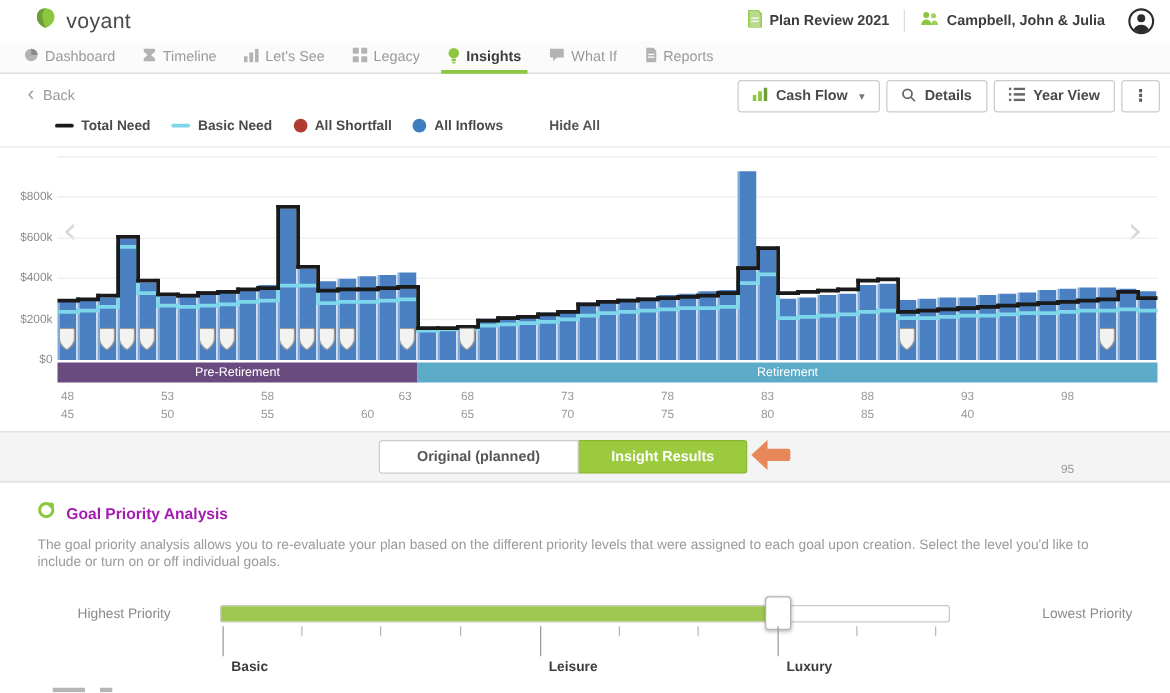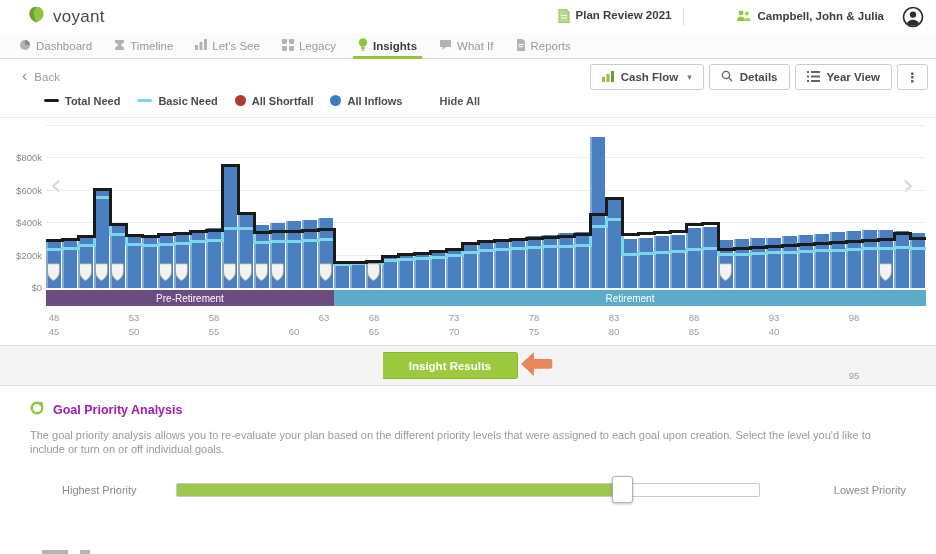--- a/index.html
+++ b/index.html
@@ -6,21 +6,21 @@
   html,body { margin:0; padding:0; }
   body {
     width:936px; height:554px; overflow:hidden; background:#fff;
     font-family:"Liberation Sans","DejaVu Sans",sans-serif; color:#444; position:relative;
   }
   
   .topbar { display:flex; align-items:center; height:33px; padding:0 12px 0 26px; background:#fff; }
   .logo { display:flex; align-items:center; gap:6px; }
   .logo-text { font-size:17px; color:#4a4a4a; letter-spacing:.3px; }
   .topbar-right { margin-left:auto; display:flex; align-items:center; gap:12px; font-size:11.5px; font-weight:bold; color:#3d3d3d; }
-  .chip { display:flex; gap:6px; cursor:pointer;margin-left:40px; }
+  .chip { display:flex; align-items:center; gap:6px; cursor:pointer; }
   .vdiv { width:1px; height:18px; background:#ddd; }
   
   .navbar { display:flex; align-items:center; height:26px; background:#fbfbfb; border-bottom:1px solid #d8d8d8; padding:0 8px; font-size:11.5px; color:#9a9a9a; }
   .nav-item { display:flex; align-items:center; gap:5px; padding:0 11px; height:100%; position:relative; cursor:pointer; }
   .nav-item.active { color:#3d3d3d; font-weight:bold; }
   .nav-item.active::after { content:""; position:absolute; left:6px; right:6px; bottom:-1px; height:3px; background:#8dc63f; }
   
   .toolbar { display:flex; align-items:flex-start; padding:5px 8px 0 22px; height:31px; }
   .back { display:flex; align-items:center; gap:7px; color:#9a9a9a; font-size:11.5px; margin-top:7px; cursor:pointer; }
   .back .chev { font-size:16px; line-height:10px; margin-top:-2px; }
@@ -588,20 +588,21 @@
       <span class="age" style="left: 648px; top: 1px;">88</span>
       <span class="age" style="left: 648px; top: 15px;">85</span>
       <span class="age" style="left: 728px; top: 1px;">93</span>
       <span class="age" style="left: 728px; top: 15px;">40</span>
       <span class="age" style="left: 808px; top: 1px;">98</span>
       <span class="age" style="left: 808px; top: 15px; margin-top: 44px;">95</span>
     </div>
 </div>
 
 <div class="toggle-band">
+  <div class="toggle-btn original">Original (planned)</div>
   <div class="toggle-btn insight">Insight Results</div>
   <span class="hint-arrow">
     <svg width="34" height="26" viewBox="0 0 34 26">
       <path d="M15 1 2 13l13 12v-7.2h16.5A1.8 1.8 0 0 0 33.3 16V9.8A1.8 1.8 0 0 0 31.5 8H15Z" fill="#e8875a"></path>
     </svg>
   </span>
 </div>
 
 <section class="goal">
   <div class="goal-head">
@@ -612,20 +613,35 @@
     <span class="goal-title">Goal Priority Analysis</span>
   </div>
   <p class="goal-desc">The goal priority analysis allows you to re-evaluate your plan based on the different priority levels that were assigned to each goal upon creation. Select the level you'd like to include or turn on or off individual goals.</p>
   <div class="slider-row">
     <div class="slider-side left">Highest Priority</div>
     <div class="slider-wrap">
       <div class="track">
         <div class="fill" id="slider-fill" style="width: 74.8%; background: rgb(157, 199, 79);"></div>
       </div>
       <div class="handle" id="slider-handle" style="left: calc(76.4% - 10px);"></div>
+      <div class="ticks" id="slider-ticks">
+          <div class="tick major" style="left: 0.3%;"></div>
+          <div class="tick-label" style="left: calc(0.3% + 7px);">Basic</div>
+          <div class="tick minor" style="left: 11.1%;"></div>
+          <div class="tick minor" style="left: 21.9%;"></div>
+          <div class="tick minor" style="left: 32.8%;"></div>
+          <div class="tick major" style="left: 43.8%;"></div>
+          <div class="tick-label" style="left: calc(43.8% + 7px);">Leisure</div>
+          <div class="tick minor" style="left: 54.6%;"></div>
+          <div class="tick minor" style="left: 65.4%;"></div>
+          <div class="tick major" style="left: 76.4%;"></div>
+          <div class="tick-label" style="left: calc(76.4% + 7px);">Luxury</div>
+          <div class="tick minor" style="left: 87.2%;"></div>
+          <div class="tick minor" style="left: 98%;"></div>
+        </div>
     </div>
     <div class="slider-side right">Lowest Priority</div>
   </div>
 </section>
 
 <div class="partial-bottom">
   <div style="width:26px"></div>
     <div style="width:10px"></div>
 </div>
 

